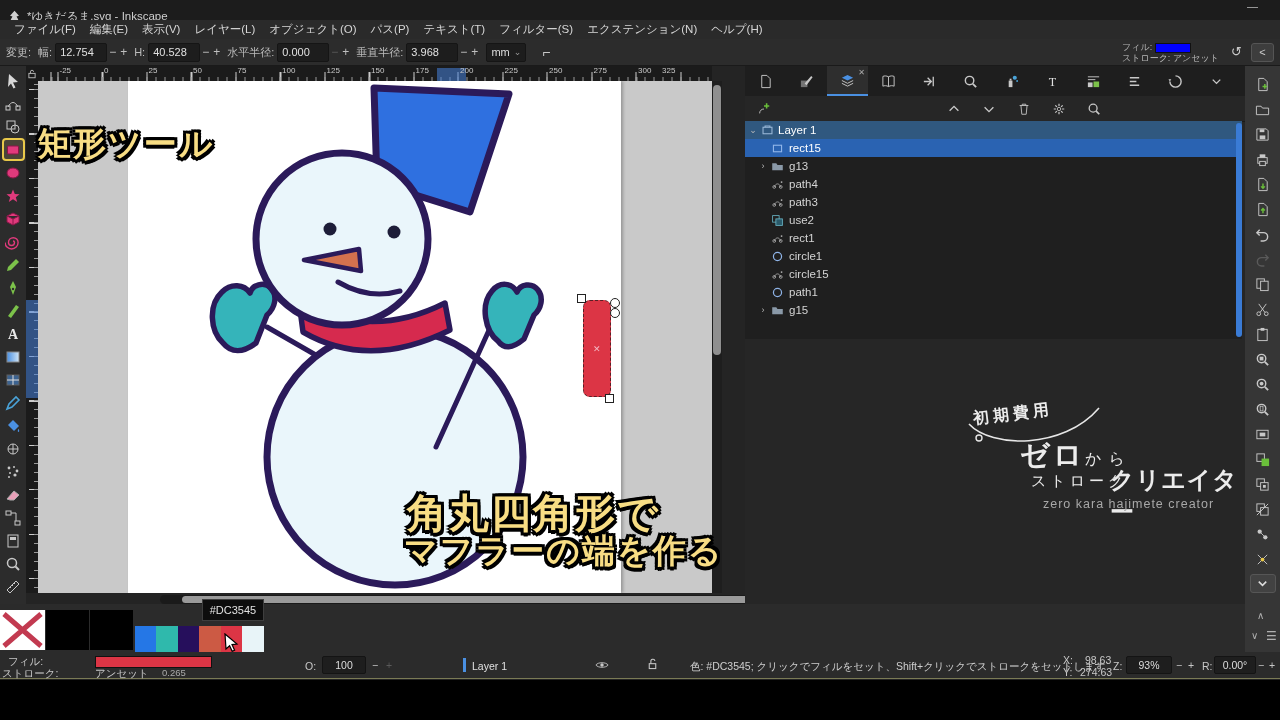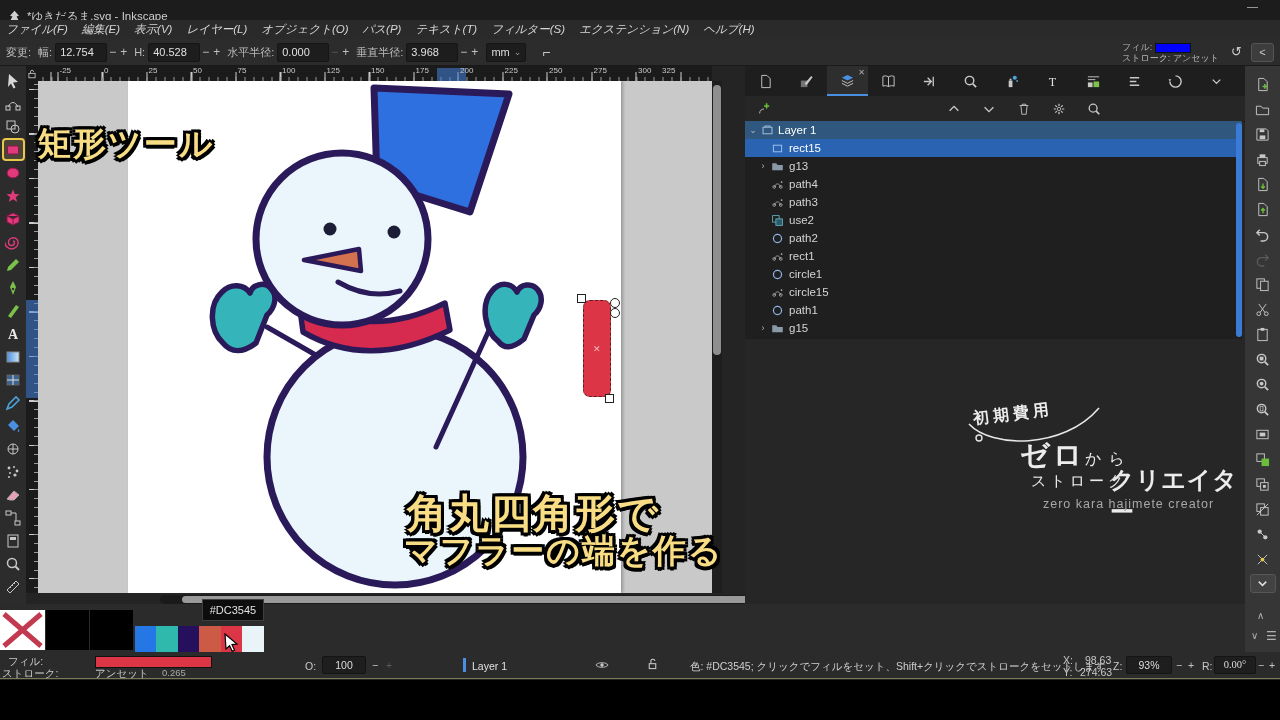--- a/index.html
+++ b/index.html
@@ -5,21 +5,21 @@
   html,body{margin:0;padding:0;background:#000;}
   #app{position:relative;width:1280px;height:720px;background:#242424;overflow:hidden;
        font-family:"Liberation Sans","DejaVu Sans",sans-serif;-webkit-font-smoothing:antialiased;}
   
   .titlebar{position:absolute;left:0;top:0;width:1280px;height:32px;background:#1c1c1c;color:#cfcfcf;
             display:flex;align-items:center;font-size:11.5px;}
   .titlebar .ti{margin:0 6px 0 8px;display:flex;}
   .minbtn{position:absolute;right:22px;top:0;color:#bbb;font-size:11px;}
   
   .menubar{position:absolute;left:0;top:20px;width:1280px;height:19px;background:#2a2a2a;display:flex;
-           align-items:center;gap:2px;box-sizing:border-box;font-style:italic;}
+           align-items:center;gap:2px;padding-left:8px;box-sizing:border-box;}
   .menubar span{color:#d6d6d6;font-size:11.5px;padding:0 6px;}
   
   .toolopts{position:absolute;left:0;top:39px;width:1280px;height:27px;background:#2c2c2c;border-bottom:1px solid #1a1a1a;
             display:flex;align-items:center;font-size:11px;color:#bdbdbd;box-sizing:border-box;}
   .tol{margin:0 4px 0 6px;}
   .fld{display:inline-flex;align-items:center;margin-right:2px;}
   .fld .lb{margin:0 3px;}
   .fld .box{width:46px;height:17px;background:#1d1d1d;border:1px solid #151515;border-radius:2px;color:#e0e0e0;
             font-size:11px;line-height:17px;padding-left:4px;}
   .fld .mm{color:#c0c0c0;margin:0 2px;font-size:12px;}
@@ -635,28 +635,20 @@
           <span class="tlabel" style="left: 44px;">path3</span>
         </div>
         <div class="trow">
           <span class="tico" style="display: flex; left: 26px;">
             <svg viewBox="0 0 16 16" width="13" height="13">
               <rect x="2" y="2" width="8" height="8" fill="none" stroke="#6ab8c8"></rect>
               <rect x="6" y="6" width="8" height="8" fill="#2a5a6a" stroke="#6ab8c8"></rect>
             </svg>
           </span>
           <span class="tlabel" style="left: 44px;">use2</span>
-        </div>
-        <div class="trow">
-          <span class="tico" style="display: flex; left: 26px;">
-            <svg viewBox="0 0 16 16" width="13" height="13">
-              <circle cx="8" cy="8" r="5" fill="none" stroke="#8fb4e8" stroke-width="1.5"></circle>
-            </svg>
-          </span>
-          <span class="tlabel" style="left: 44px;">path2</span>
         </div>
         <div class="trow">
           <span class="tico" style="display: flex; left: 26px;">
             <svg viewBox="0 0 16 16" width="13" height="13">
               <path d="M4 11c2-5 6-5 8 0" fill="none" stroke="#b0b0b0"></path>
               <circle cx="4" cy="11" r="1.7" fill="none" stroke="#b0b0b0"></circle>
               <circle cx="12" cy="11" r="1.7" fill="none" stroke="#b0b0b0"></circle>
               <circle cx="13" cy="5" r="1.1" fill="#b0b0b0"></circle>
             </svg>
           </span>
@@ -942,19 +934,19 @@
     <span class="s" style="left:690px;top:8px;color:#cfcfcf;">色: #DC3545; クリックでフィルをセット、Shift+クリックでストロークをセットします</span>
     <span class="s" style="left:1063px;top:2px;">X:</span>
     <span class="s" style="left:1085px;top:2px;">98.63</span>
     <span class="s" style="left:1063px;top:14px;">Y:</span>
     <span class="s" style="left:1080px;top:14px;">274.63</span>
     <span class="s" style="left:1113px;top:8px;">Z:</span>
     <span class="s sbox" style="left:1126px;top:4px;width:44px;height:16px;line-height:16px;">93%</span>
     <span class="s" style="left:1176px;top:7px;">−</span>
     <span class="s" style="left:1188px;top:7px;">+</span>
     <span class="s" style="left:1202px;top:8px;">R:</span>
-    <span class="s sbox" style="left:1214px;top:4px;width:40px;height:16px;line-height:16px;font-family:Liberation Serif, serif;">0.00°</span>
+    <span class="s sbox" style="left:1214px;top:4px;width:40px;height:16px;line-height:16px;">0.00°</span>
     <span class="s" style="left:1258px;top:7px;">−</span>
     <span class="s" style="left:1269px;top:7px;">+</span>
   </div>
 
   <div class="blackbar"></div>
 </div>
 
 </body></html>

